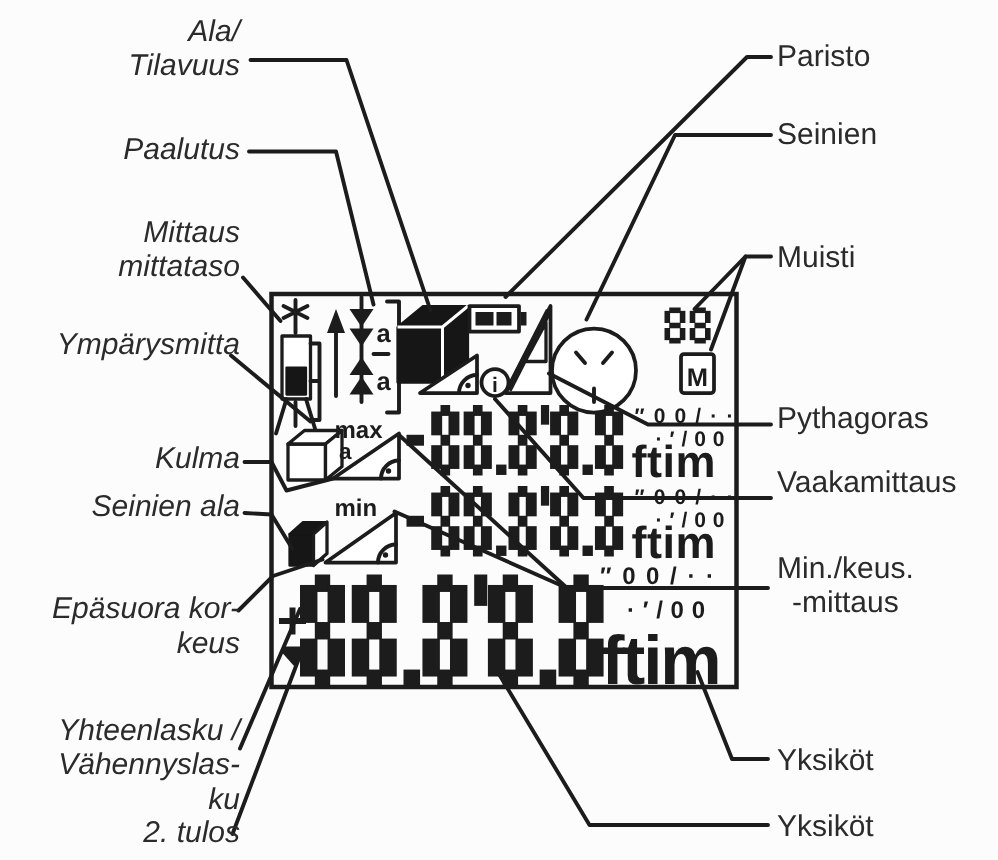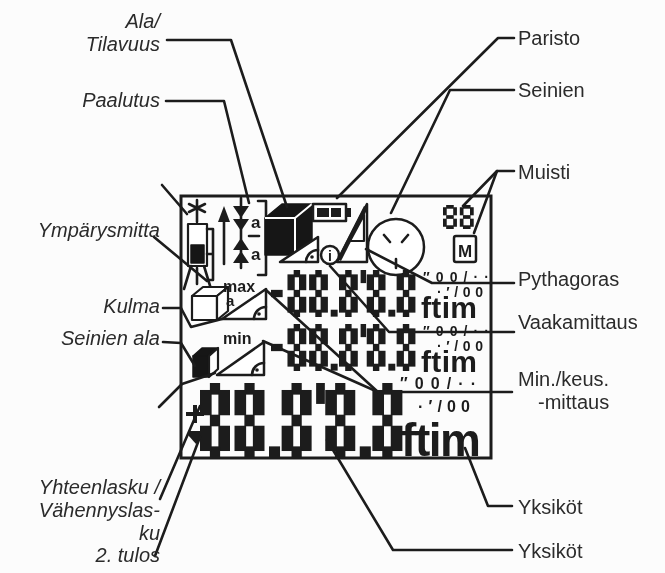--- a/index.html
+++ b/index.html
@@ -1,20 +1,20 @@
 <!DOCTYPE html>
 <html><head>
 <meta charset="utf-8">
 <style>
   html,body{margin:0;padding:0;}
   .stage{position:relative;width:665px;height:573px;background:#fcfcfc;overflow:hidden;
          font-family:"Liberation Sans",sans-serif;}
   .lbl{position:absolute;font-size:20px;line-height:23px;color:#2b2b2b;white-space:pre-line;}
   .lbl.left{right:505px;text-align:right;font-style:italic;}
-  .lbl.right{left:518px;text-align:right;}
+  .lbl.right{left:518px;text-align:center;}
   svg{position:absolute;left:0;top:0;}
   .ln{stroke:#1c1c1c;stroke-width:2.6;fill:none;stroke-linejoin:round;stroke-linecap:round;}
   .bd{stroke:#1c1c1c;stroke-width:3;fill:none;}
   .ic{stroke:#1c1c1c;stroke-width:2.5;fill:#ffffff;stroke-linejoin:round;}
   .icthin{stroke:#1c1c1c;stroke-width:2.2;fill:#ffffff;stroke-linejoin:round;}
   .dk{fill:#161616;stroke:#161616;stroke-width:1.5;stroke-linejoin:round;}
   .wt{stroke:#ffffff;stroke-width:2;fill:none;}
   .st{fill:#1c1c1c;font-family:"Liberation Sans",sans-serif;font-weight:bold;}
 </style>
 </head>
@@ -297,23 +297,27 @@
     <polyline class="ln" points="512,392 378,392 266,290"></polyline>
     <polyline class="ln" points="378,392 263,341"></polyline>
     <polyline class="ln" points="512,506 488,506 465,448"></polyline>
     <polyline class="ln" points="512,550 393,550 327,440"></polyline>
   </g>
 </svg>
 
 <div class="lbl left" style="top:10px">Ala/
 Tilavuus</div>
 <div class="lbl left" style="top:89px">Paalutus</div>
+<div class="lbl left" style="top:144px">Mittaus
+mittataso</div>
 <div class="lbl left" style="top:219px">Ympärysmitta</div>
 <div class="lbl left" style="top:295px">Kulma</div>
 <div class="lbl left" style="top:327px">Seinien ala</div>
+<div class="lbl left" style="top:395px">Epäsuora kor-
+keus</div>
 <div class="lbl left" style="top:476px">Yhteenlasku /
 Vähennyslas-
 ku</div>
 <div class="lbl left" style="top:544px">2. tulos</div>
 
 <div class="lbl right" style="top:27px">Paristo</div>
 <div class="lbl right" style="top:79px">Seinien</div>
 <div class="lbl right" style="top:161px">Muisti</div>
 <div class="lbl right" style="top:268px">Pythagoras</div>
 <div class="lbl right" style="top:311px">Vaakamittaus</div>

